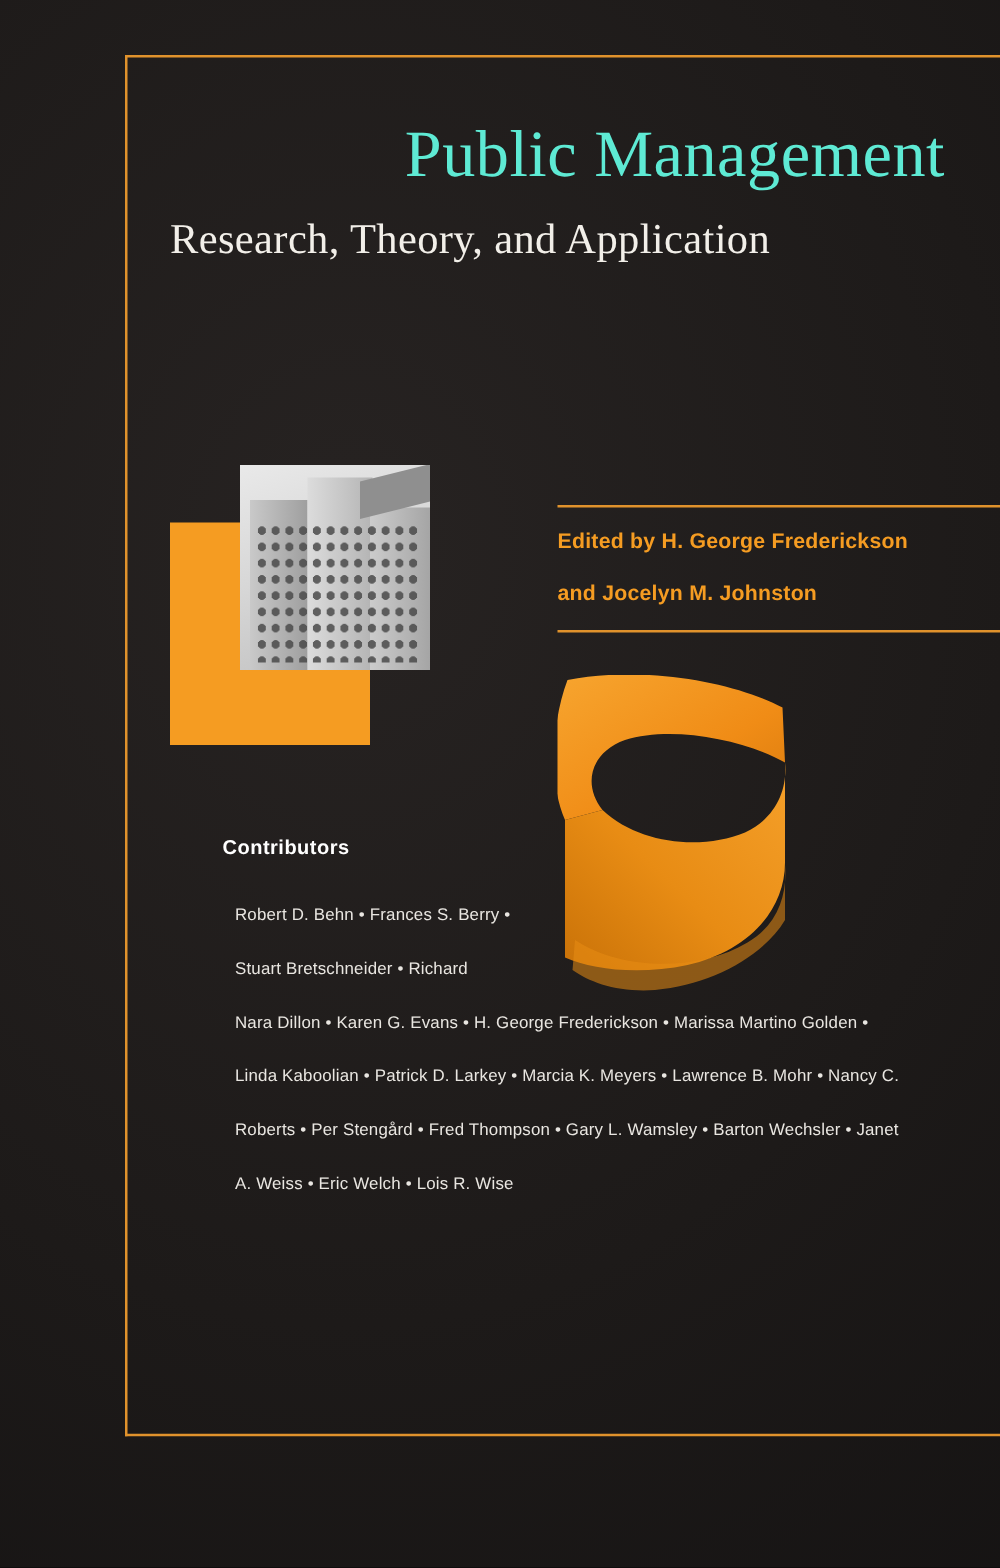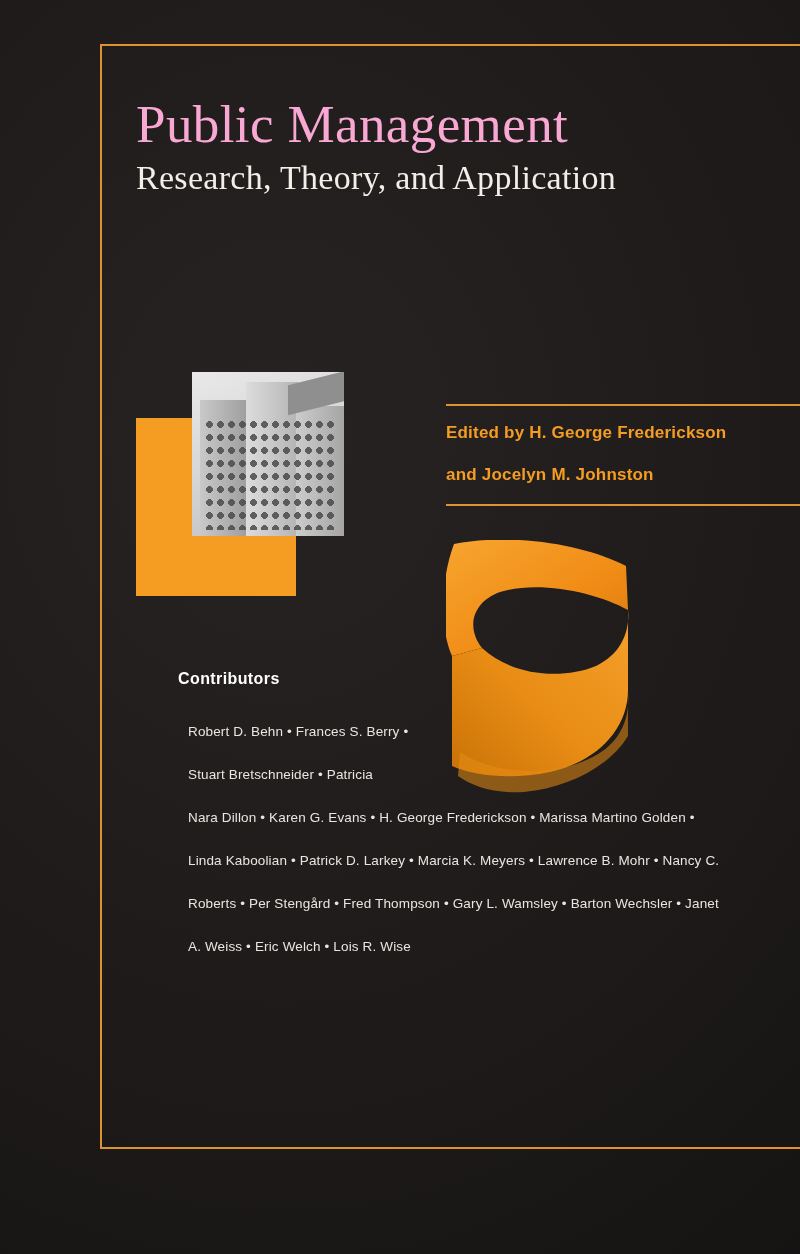--- a/index.html
+++ b/index.html
@@ -46,32 +46,34 @@
 
   .title-block {
     position: absolute;
     left: 136px;
     top: 92px;
     width: 620px;
   }
 
   .title-line {
     font-family: "Liberation Serif", serif;
-    color: #f9a8d4;
+    color: #5eead4;
     font-size: 53px;
     line-height: 64px;
     letter-spacing: 0.4px;
     white-space: nowrap;
+    text-align: right;
   }
 
   .subtitle {
     font-family: "Liberation Serif", serif;
     color: #f2efe9;
     font-size: 34px;
     line-height: 44px;
+    margin-top: 14px;
     letter-spacing: 0.3px;
     white-space: nowrap;
   }
 
   
   .orange-square {
     position: absolute;
     left: 136px;
     top: 418px;
     width: 160px;
@@ -244,20 +246,20 @@
   <div class="editors">
     <div class="line">Edited by H. George Frederickson</div>
     <div class="line">and Jocelyn M. Johnston</div>
   </div>
   <div class="editor-rule bottom"></div>
 
   <div class="contrib-head">Contributors</div>
 
   <div class="contrib-body">
     <div class="seg">Robert D. Behn • Frances S. Berry •</div>
-    <div class="seg">Stuart Bretschneider • Patricia</div>
+    <div class="seg">Stuart Bretschneider • Richard</div>
     <div class="seg">Nara Dillon • Karen G. Evans • H. George Frederickson • Marissa Martino Golden •</div>
     <div class="seg">Linda Kaboolian • Patrick D. Larkey • Marcia K. Meyers • Lawrence B. Mohr • Nancy C.</div>
     <div class="seg">Roberts • Per Stengård • Fred Thompson • Gary L. Wamsley • Barton Wechsler • Janet</div>
     <div class="seg">A. Weiss • Eric Welch • Lois R. Wise</div>
   </div>
 
 </div>
 
 </body></html>

